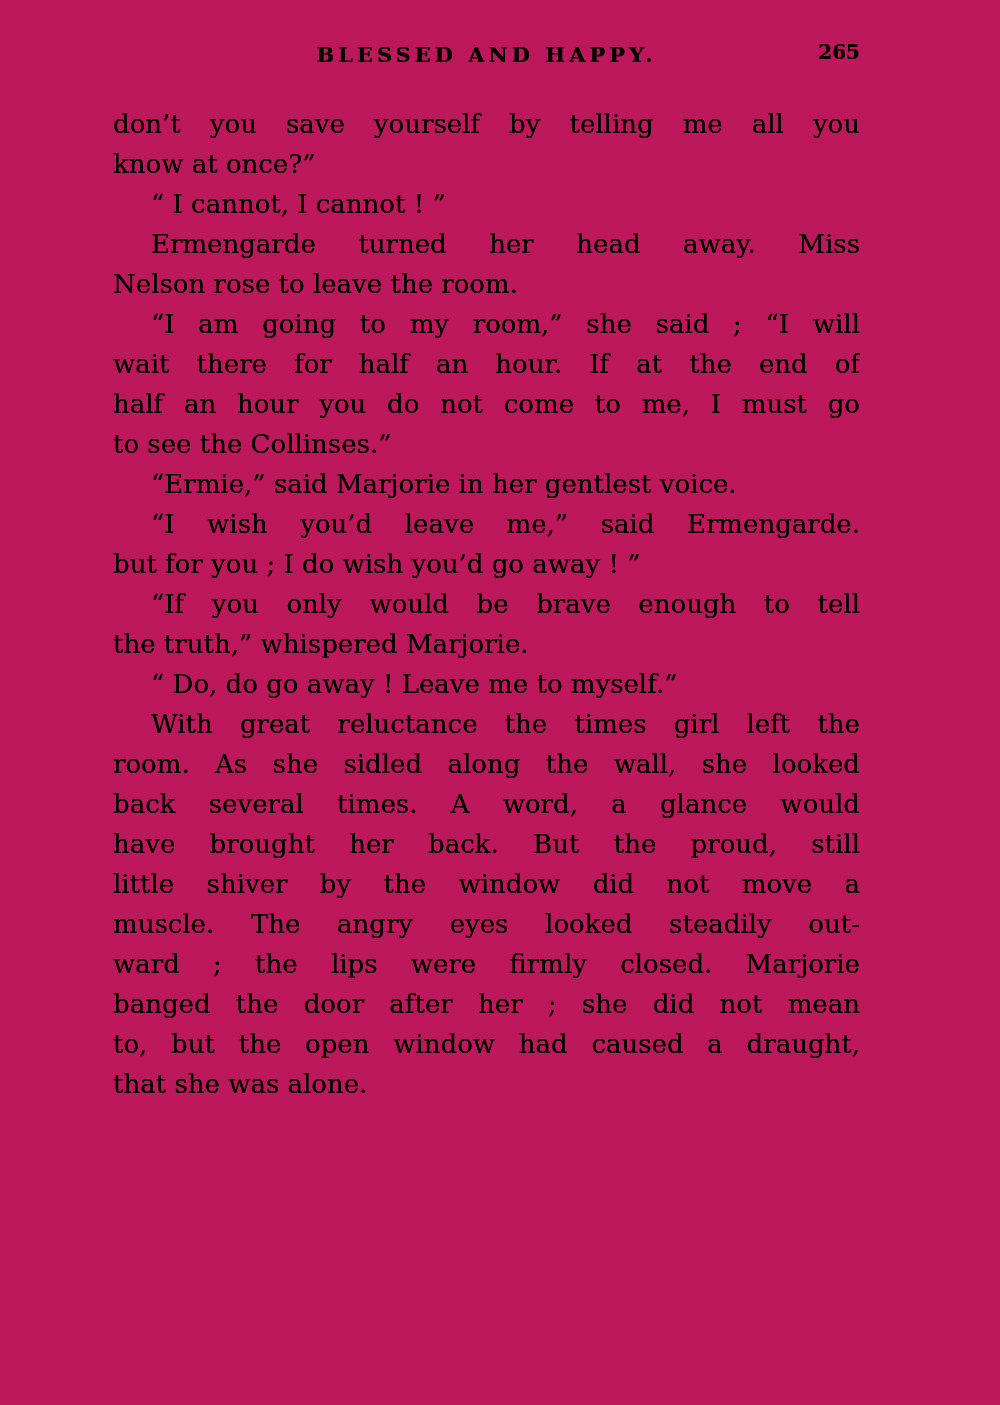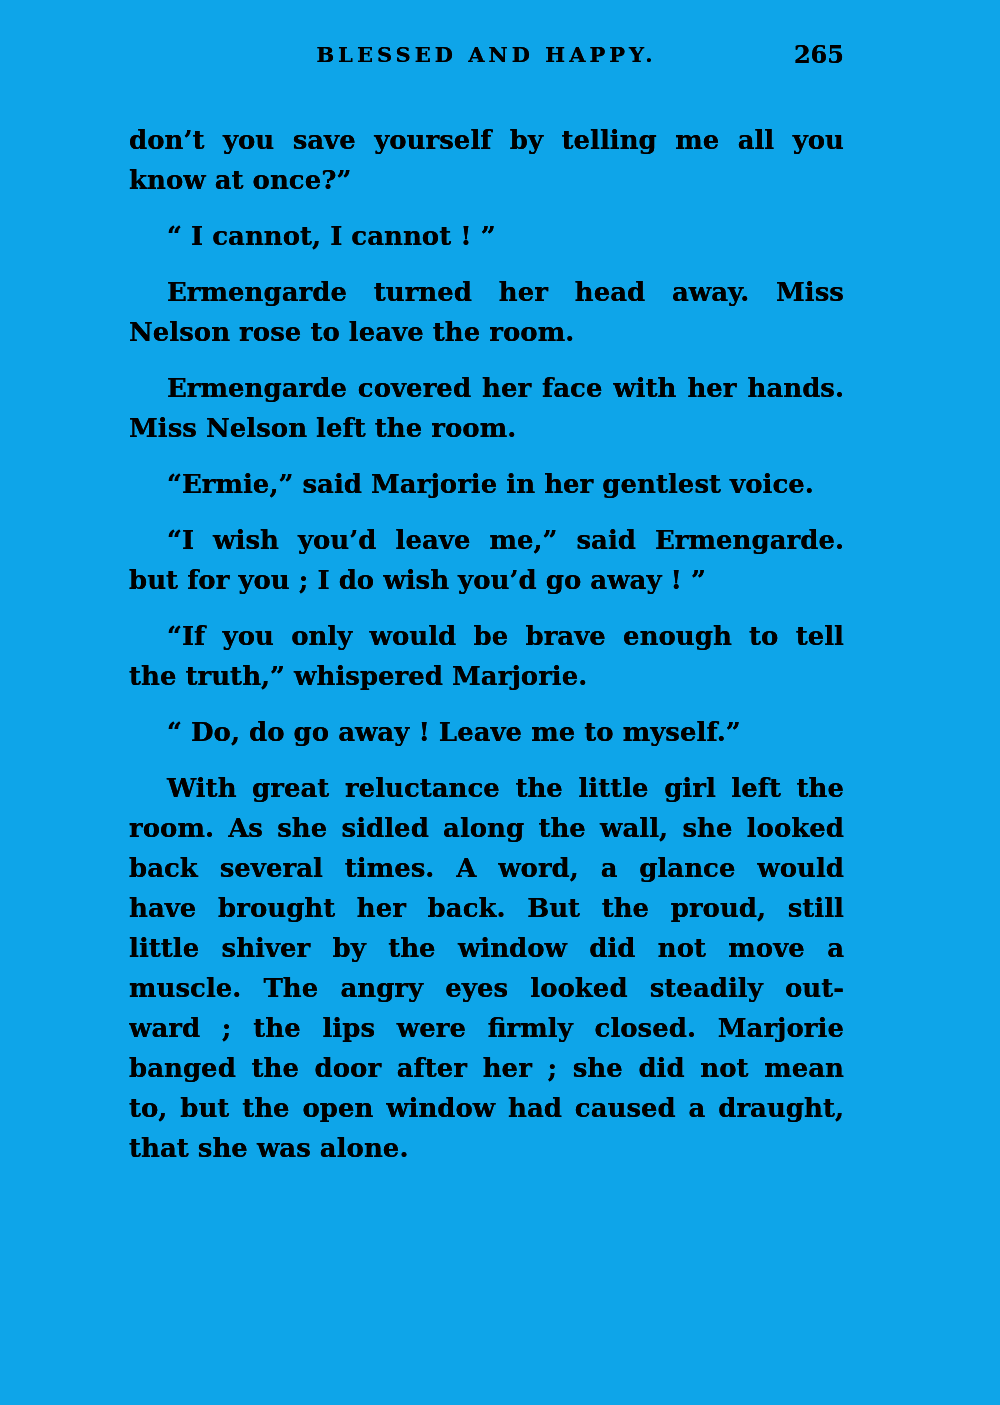--- a/index.html
+++ b/index.html
@@ -4,21 +4,21 @@
 <style>
   html, body {
     margin: 0;
     padding: 0;
     background: #ffffff;
   }
   .page {
     position: relative;
     width: 1000px;
     height: 1405px;
-    background: #0ea5e9;
+    background: #be185d;
     color: #000000;
     font-family: "DejaVu Serif", "Liberation Serif", serif;
     overflow: hidden;
   }
   .header {
     position: absolute;
     top: 42px;
     left: 113px;
     width: 747px;
     height: 34px;
@@ -29,38 +29,37 @@
     right: 0;
     text-align: center;
     font-size: 21px;
     font-weight: bold;
     letter-spacing: 4px;
     text-shadow: 0 0 0.6px #000;
     white-space: nowrap;
   }
   .page-number {
     position: absolute;
-    right: 16px;
+    right: 0;
     top: -2px;
-    font-size: 24px;
+    font-size: 20px;
     font-weight: bold;
     text-shadow: 0 0 0.6px #000;
   }
   .body-text {
     position: absolute;
     top: 104px;
     left: 113px;
     width: 747px;
     font-size: 26px;
     text-shadow: 0 0 0.5px #000;
   }
   .para {
-    margin: 16px;
+    margin: 0;
     padding: 0;
-    font-weight: bold;
   }
   .line {
     height: 40px;
     line-height: 40px;
     text-align: justify;
     text-align-last: justify;
     overflow: hidden;
   }
   .line.last {
     text-align-last: left;
@@ -83,39 +82,41 @@
         <div class="line last">know at once?”</div>
       </div>
       <div class="para">
         <div class="line last indent">“ I cannot, I cannot ! ”</div>
       </div>
       <div class="para">
         <div class="line indent">Ermengarde turned her head away. Miss</div>
         <div class="line last">Nelson rose to leave the room.</div>
       </div>
       <div class="para">
-        <div class="line indent">Ermengarde covered her face with her hands.</div>
-        <div class="line last">Miss Nelson left the room.</div>
+        <div class="line indent">“I am going to my room,” she said ; “I will</div>
+        <div class="line">wait there for half an hour. If at the end of</div>
+        <div class="line">half an hour you do not come to me, I must go</div>
+        <div class="line last">to see the Collinses.”</div>
       </div>
       <div class="para">
         <div class="line last indent">“Ermie,” said Marjorie in her gentlest voice.</div>
       </div>
       <div class="para">
         <div class="line indent">“I wish you’d leave me,” said Ermengarde.</div>
         <div class="line last">but for you ; I do wish you’d go away ! ”</div>
       </div>
       <div class="para">
         <div class="line indent">“If you only would be brave enough to tell</div>
         <div class="line last">the truth,” whispered Marjorie.</div>
       </div>
       <div class="para">
         <div class="line last indent">“ Do, do go away !  Leave me to myself.”</div>
       </div>
       <div class="para">
-        <div class="line indent">With great reluctance the little girl left the</div>
+        <div class="line indent">With great reluctance the times girl left the</div>
         <div class="line">room. As she sidled along the wall, she looked</div>
         <div class="line">back several times. A word, a glance would</div>
         <div class="line">have brought her back. But the proud, still</div>
         <div class="line">little shiver by the window did not move a</div>
         <div class="line">muscle. The angry eyes looked steadily out-</div>
         <div class="line">ward ; the lips were firmly closed. Marjorie</div>
         <div class="line">banged the door after her ; she did not mean</div>
         <div class="line">to, but the open window had caused a draught,</div>
         <div class="line last">that she was alone.</div>
       </div>

